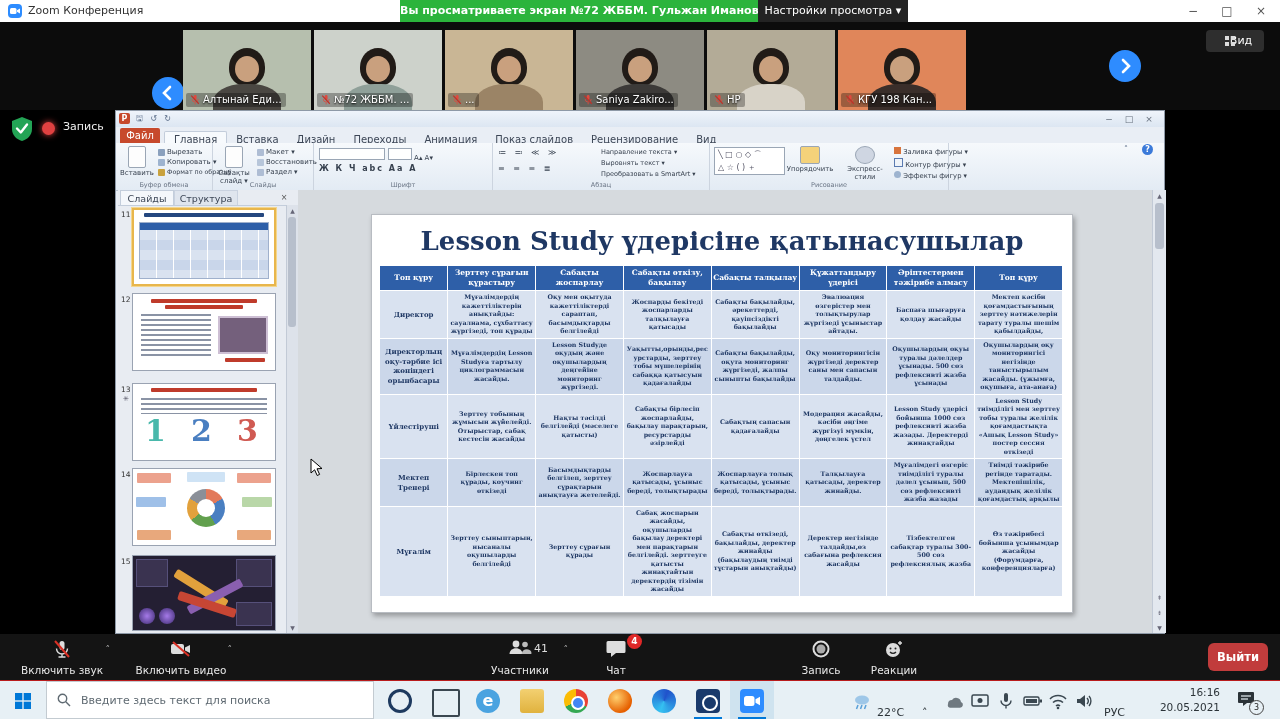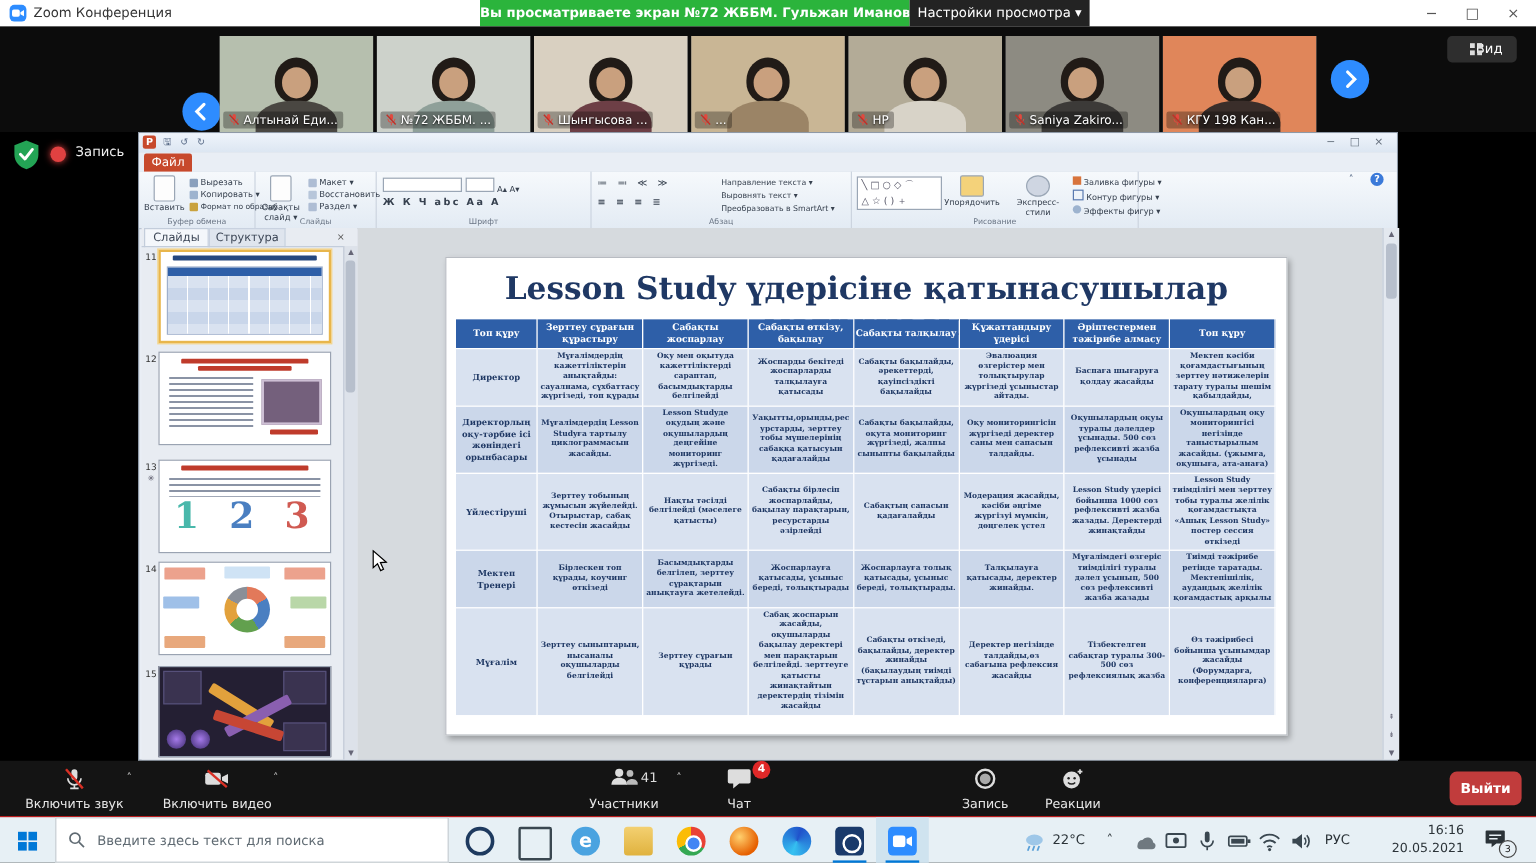--- a/index.html
+++ b/index.html
@@ -26,21 +26,21 @@
   #view-btn .grid{position:absolute;left:7px;top:6px;width:10px;height:10px;}
   #view-btn .grid i{position:absolute;width:4px;height:4px;background:#ddd;}
   #view-btn span{margin-left:12px;}
   #tiles{left:183px;top:8px;height:80px;display:flex;gap:3px;}
   .tile{position:relative;width:128px;height:80px;overflow:hidden;background:#777;}
   .tile .wall{position:absolute;inset:0;}
   .tile .sil{position:absolute;left:0;right:0;bottom:0;height:66px;}
   .tile .hair{position:absolute;left:46px;top:4px;width:36px;height:38px;border-radius:50% 50% 45% 45%;background:#211b17;}
   .tile .face{position:absolute;left:52px;top:12px;width:24px;height:26px;border-radius:50%;background:#c9a07e;}
   .tile .shirt{position:absolute;left:30px;top:40px;width:68px;height:40px;border-radius:45% 45% 0 0;}
-  .nameplate{position:absolute;left:3px;bottom:3px;display:flex;align-items:center;gap:3px;background:rgba(0,0,0,.30);padding:1px 4px;border-radius:2px;}
+  .nameplate{position:absolute;left:3px;bottom:3px;display:flex;gap:3px;background:rgba(0,0,0,.30);padding:1px 4px;border-radius:2px;}
   .pname{color:#fff;font-size:10px;text-shadow:0 1px 2px #000;white-space:nowrap;}
 
   
   #shield{left:10px;top:116px;}
   #recdot{left:42px;top:122px;width:13px;height:13px;border-radius:50%;background:#e04141;box-shadow:0 0 6px #e04141;}
   #reclabel{left:63px;top:120px;color:#eee;font-size:11px;}
 
   
   #ppt{left:115px;top:110px;width:1050px;height:524px;background:#e9eef5;border:1px solid #8e99a7;box-sizing:border-box;}
   #ppt-titlebar{left:0;top:0;width:100%;height:16px;background:linear-gradient(#eff4fb,#dce6f2);border-bottom:1px solid #cdd6e2;}
@@ -138,21 +138,21 @@
   #startbtn{left:0;top:0;width:46px;height:39px;}
   #startbtn svg{position:absolute;left:15px;top:12px;}
   #searchbox{left:46px;top:0;width:328px;height:38px;background:#fff;border:1px solid #c3cbd1;box-sizing:border-box;display:flex;align-items:center;gap:8px;padding-left:10px;}
   #searchbox input{border:none;outline:none;font-size:11px;color:#5f6a72;width:270px;background:transparent;font-family:inherit;}
   #searchbox input::placeholder{color:#5f6a72;opacity:1;}
   .tbapp{position:absolute;top:0;width:44px;height:39px;}
   .tbapp .g{position:absolute;left:10px;top:8px;width:24px;height:24px;border-radius:4px;}
   .tbapp.running::after{content:"";position:absolute;left:8px;bottom:0;width:28px;height:3px;background:#0078d7;}
   .tbapp.active{background:#cfe3ef;}
   .trayico{position:absolute;top:10px;width:20px;height:20px;}
-  .traytxt{position:absolute;font-size:11px;color:#2b3338;}
+  .traytxt{position:absolute;font-size:11px;color:#2b3338;margin-top:13px;}
   #clock{left:1150px;top:4px;width:70px;text-align:right;font-size:10.5px;color:#2b3338;line-height:15px;}
   #notif{left:1236px;top:8px;width:24px;height:24px;}
   #notif .nbadge{position:absolute;right:-4px;bottom:-2px;width:13px;height:13px;border-radius:50%;background:#e7f0f5;border:1px solid #444;font-size:8px;line-height:13px;text-align:center;color:#222;}
 </style>
 </head>
 <body>
 
 <div id="screen">
 
   <div class="abs" id="ztitlebar">
@@ -203,81 +203,65 @@
           <div class="nameplate">
             <svg width="10" height="12" viewBox="0 0 16 18">
               <rect x="6" y="1" width="4.5" height="8" rx="2.2" fill="#e04a3f"></rect>
               <path d="M3.5 7.5a4.8 4.8 0 0 0 9.6 0 M8.2 13v3" stroke="#e04a3f" stroke-width="1.3" fill="none"></path>
               <line x1="2" y1="2" x2="14" y2="15" stroke="#c03028" stroke-width="1.8"></line>
             </svg>
             <span class="pname">№72 ЖББМ. ...</span>
           </div>
         </div>
         <div class="tile">
-          <div class="wall" style="background: rgb(217, 208, 193);"></div>
-          <div class="sil">
-            <div class="hair"></div>
-            <div class="face"></div>
-            <div class="shirt" style="background: rgb(109, 63, 70);"></div>
-          </div>
-          <div class="nameplate">
-            <svg width="10" height="12" viewBox="0 0 16 18">
-              <rect x="6" y="1" width="4.5" height="8" rx="2.2" fill="#e04a3f"></rect>
-              <path d="M3.5 7.5a4.8 4.8 0 0 0 9.6 0 M8.2 13v3" stroke="#e04a3f" stroke-width="1.3" fill="none"></path>
-              <line x1="2" y1="2" x2="14" y2="15" stroke="#c03028" stroke-width="1.8"></line>
-            </svg>
-            <span class="pname">Шынгысова ...</span>
-          </div>
-        </div>
-        <div class="tile">
           <div class="wall" style="background: rgb(201, 182, 149);"></div>
           <div class="sil">
             <div class="hair"></div>
             <div class="face"></div>
             <div class="shirt" style="background: rgb(155, 132, 102);"></div>
           </div>
           <div class="nameplate">
             <svg width="10" height="12" viewBox="0 0 16 18">
               <rect x="6" y="1" width="4.5" height="8" rx="2.2" fill="#e04a3f"></rect>
               <path d="M3.5 7.5a4.8 4.8 0 0 0 9.6 0 M8.2 13v3" stroke="#e04a3f" stroke-width="1.3" fill="none"></path>
               <line x1="2" y1="2" x2="14" y2="15" stroke="#c03028" stroke-width="1.8"></line>
             </svg>
             <span class="pname">...</span>
           </div>
         </div>
         <div class="tile">
+          <div class="wall" style="background: rgb(141, 139, 130);"></div>
+          <div class="sil">
+            <div class="hair"></div>
+            <div class="face"></div>
+            <div class="shirt" style="background: rgb(60, 58, 56);"></div>
+          </div>
+          <div class="nameplate">
+            <svg width="10" height="12" viewBox="0 0 16 18">
+              <rect x="6" y="1" width="4.5" height="8" rx="2.2" fill="#e04a3f"></rect>
+              <path d="M3.5 7.5a4.8 4.8 0 0 0 9.6 0 M8.2 13v3" stroke="#e04a3f" stroke-width="1.3" fill="none"></path>
+              <line x1="2" y1="2" x2="14" y2="15" stroke="#c03028" stroke-width="1.8"></line>
+            </svg>
+            <span class="pname">Saniya Zakiro...</span>
+          </div>
+        </div>
+        <div class="tile">
           <div class="wall" style="background: rgb(179, 171, 151);"></div>
           <div class="sil">
             <div class="hair"></div>
             <div class="face"></div>
             <div class="shirt" style="background: rgb(216, 211, 200);"></div>
           </div>
           <div class="nameplate">
             <svg width="10" height="12" viewBox="0 0 16 18">
               <rect x="6" y="1" width="4.5" height="8" rx="2.2" fill="#e04a3f"></rect>
               <path d="M3.5 7.5a4.8 4.8 0 0 0 9.6 0 M8.2 13v3" stroke="#e04a3f" stroke-width="1.3" fill="none"></path>
               <line x1="2" y1="2" x2="14" y2="15" stroke="#c03028" stroke-width="1.8"></line>
             </svg>
             <span class="pname">HP</span>
-          </div>
-        </div>
-        <div class="tile">
-          <div class="wall" style="background: rgb(141, 139, 130);"></div>
-          <div class="sil">
-            <div class="hair"></div>
-            <div class="face"></div>
-            <div class="shirt" style="background: rgb(60, 58, 56);"></div>
-          </div>
-          <div class="nameplate">
-            <svg width="10" height="12" viewBox="0 0 16 18">
-              <rect x="6" y="1" width="4.5" height="8" rx="2.2" fill="#e04a3f"></rect>
-              <path d="M3.5 7.5a4.8 4.8 0 0 0 9.6 0 M8.2 13v3" stroke="#e04a3f" stroke-width="1.3" fill="none"></path>
-              <line x1="2" y1="2" x2="14" y2="15" stroke="#c03028" stroke-width="1.8"></line>
-            </svg>
-            <span class="pname">Saniya Zakiro...</span>
           </div>
         </div>
         <div class="tile">
           <div class="wall" style="background: rgb(224, 134, 90);"></div>
           <div class="sil">
             <div class="hair"></div>
             <div class="face"></div>
             <div class="shirt" style="background: rgb(58, 46, 42);"></div>
           </div>
           <div class="nameplate">
@@ -321,20 +305,23 @@
       <div class="abs qat" id="qat-save">🖫</div>
       <div class="abs qat" id="qat-undo">↺</div>
       <div class="abs qat" id="qat-redo">↻</div>
       <div class="abs pwc" id="pmin">−</div>
       <div class="abs pwc" id="pmax">□</div>
       <div class="abs pwc" id="pclose">×</div>
     </div>
 
     <div class="abs" id="ppt-tabs">
       <div class="ftab">Файл</div>
+      <div id="tabrow">
+        <span class="rtab active">Главная</span><span class="rtab">Вставка</span><span class="rtab">Дизайн</span><span class="rtab">Переходы</span><span class="rtab">Анимация</span><span class="rtab">Показ слайдов</span><span class="rtab">Рецензирование</span><span class="rtab">Вид</span>
+      </div>
     </div>
 
     <div class="abs" id="ribbon">
       <div class="rgroup" style="width:96px">
         <div class="bigbtn" style="left:1px"><div class="bigicon"></div><span>Вставить</span></div>
         <div class="sstack" style="left:42px">
           <div><span class="ic" style="background:#8aa0bd"></span><span>Вырезать</span></div>
           <div><span class="ic" style="background:#9db3cf"></span><span>Копировать</span> ▾</div>
           <div><span class="ic" style="background:#c9a23e"></span><span style="font-size:6.3px">Формат по образцу</span></div>
         </div>

